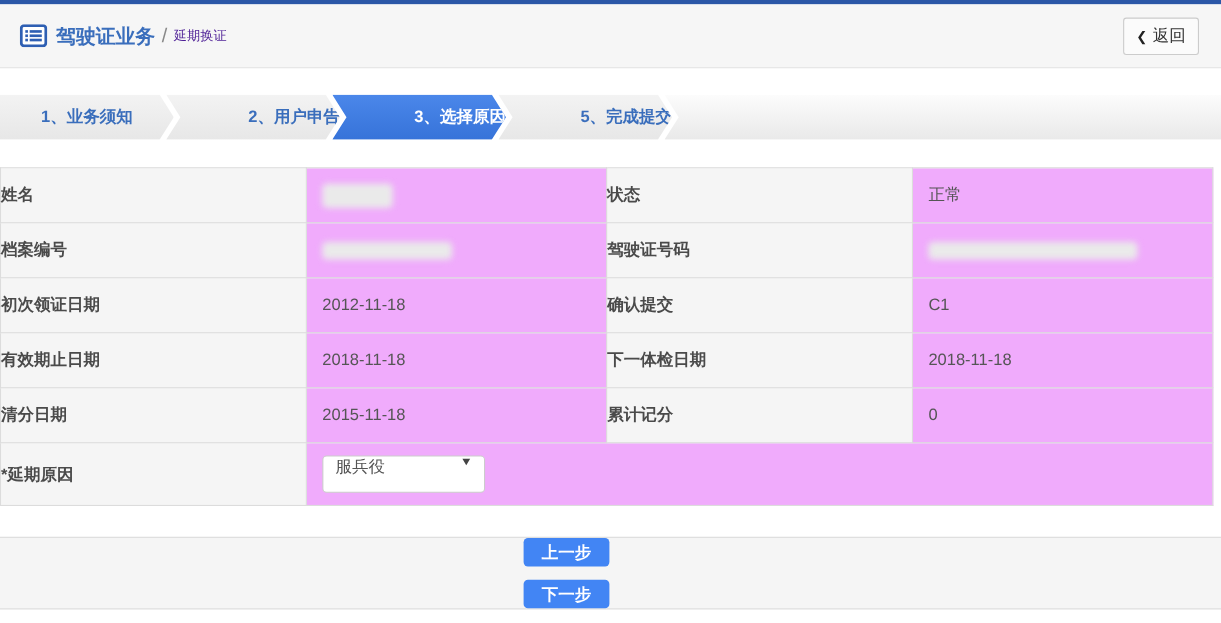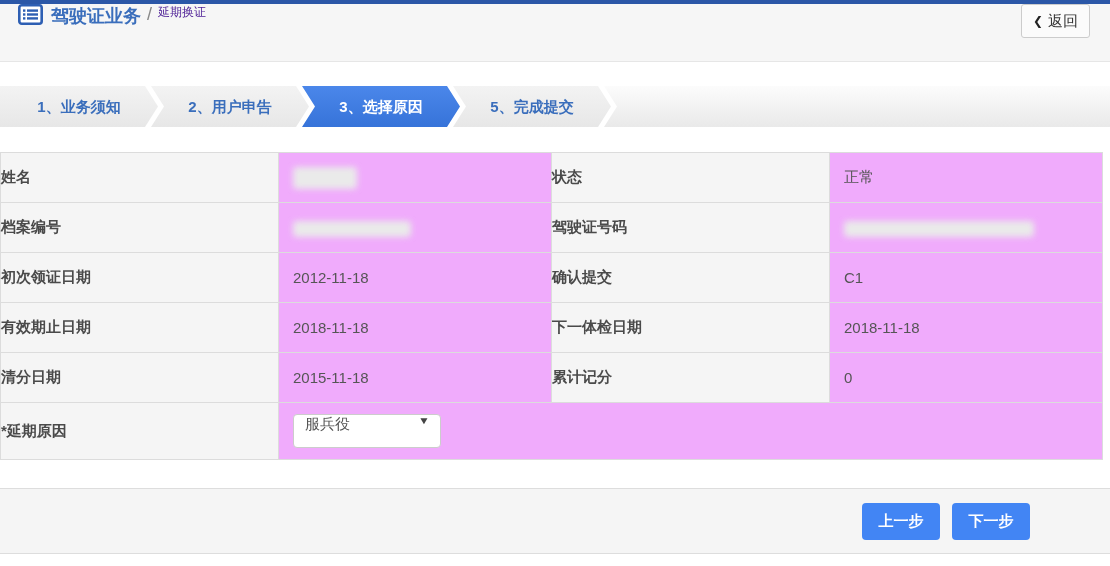--- a/index.html
+++ b/index.html
@@ -5,21 +5,21 @@
   * { margin: 0; padding: 0; box-sizing: border-box; }
   html, body { width: 1110px; background: #ffffff; font-family: "Liberation Sans", "DejaVu Sans", sans-serif; }
   body { height: 566px; overflow: hidden; }
 
   
   .topbar { height: 4px; background: #2b57a7; width: 100%; }
 
   
   .header {
     height: 58px; background: #f6f6f6; border-bottom: 1px solid #e6e6e6;
-    display: flex; padding: 0 20px 0 18px;
+    display: flex; align-items: center; padding: 0 20px 0 18px;
   }
   .header .hicon { display: inline-flex; margin-right: 8px; }
   .htitle { font-size: 18px; color: #3a6ebc; font-weight: bold; }
   .hsep { font-size: 18px; color: #888; margin: 0 6px; font-weight: normal; }
   .hsub { font-size: 12px; color: #4c1d95; }
   .spacer { flex: 1; }
   .back-btn {
     min-width: 69px; height: 34px; background: #fbfbfb; border: 1px solid #cccccc;
     border-radius: 3px; font-size: 15px; color: #333; cursor: pointer;
     display: inline-flex; align-items: center; justify-content: center; gap: 5px;
@@ -31,20 +31,21 @@
   .stepbar { margin-top: 24px; height: 41px; display: flex; width: 100%; overflow: hidden; }
   .step {
     height: 41px; line-height: 41px; text-align: center; font-size: 15px; font-weight: bold;
     color: #3a6ebc; width: 158px; flex: 0 0 auto;
     background: linear-gradient(#f3f3f3, #e7e7e7);
   }
   .step.first { clip-path: polygon(0 0, calc(100% - 13px) 0, 100% 50%, calc(100% - 13px) 100%, 0 100%); }
   .step.mid {
     margin-left: -7px;
     clip-path: polygon(0 0, calc(100% - 13px) 0, 100% 50%, calc(100% - 13px) 100%, 0 100%, 13px 50%);
+    text-align: right;
   }
   .step.active { background: linear-gradient(#4b87ea, #3673d9); color: #ffffff; }
   .step-filler {
     flex: 1 1 auto; margin-left: -7px; height: 41px;
     background: linear-gradient(#fcfcfc, #e9e9e9);
     clip-path: polygon(0 0, 100% 0, 100% 100%, 0 100%, 13px 50%);
   }
 
   
   .formtable {
@@ -68,21 +69,21 @@
     display: inline-flex; align-items: flex-start; justify-content: space-between;
     padding: 0 11px; cursor: pointer;
   }
   .select-box .sel-text { font-size: 15px; color: #555; }
   .select-box .sel-arrow { font-size: 10px; color: #444; transform: scaleX(1.2); }
 
   
   .footbar {
     margin-top: 28px; height: 66px; background: #f5f5f5;
     border-top: 1px solid #dddddd; border-bottom: 1px solid #dddddd;
-    display: flex; align-items: center; justify-content: flex-end; padding-right: 80px; gap: 12px;
+    display: flex; align-items: center; justify-content: flex-end; padding-right: 80px; gap: 12px; flex-direction: column;
   }
   .act-btn {
     width: 78px; height: 37px; background: #4285f4; border: none; border-radius: 4px;
     color: #ffffff; font-size: 15px; font-weight: 600; cursor: pointer; font-family: inherit;
   }
 </style>
 </head>
 <body>
 
 <div class="topbar"></div>

